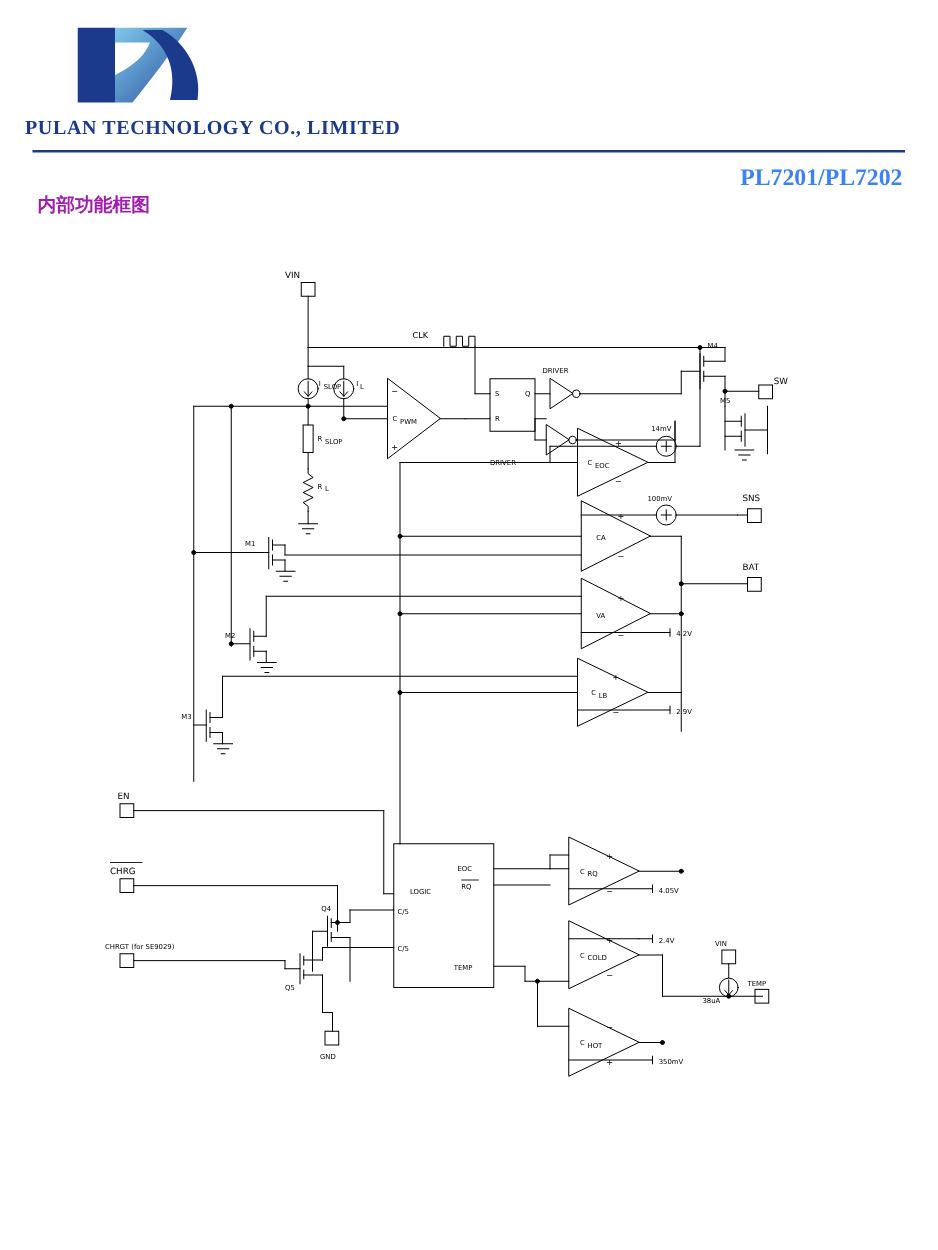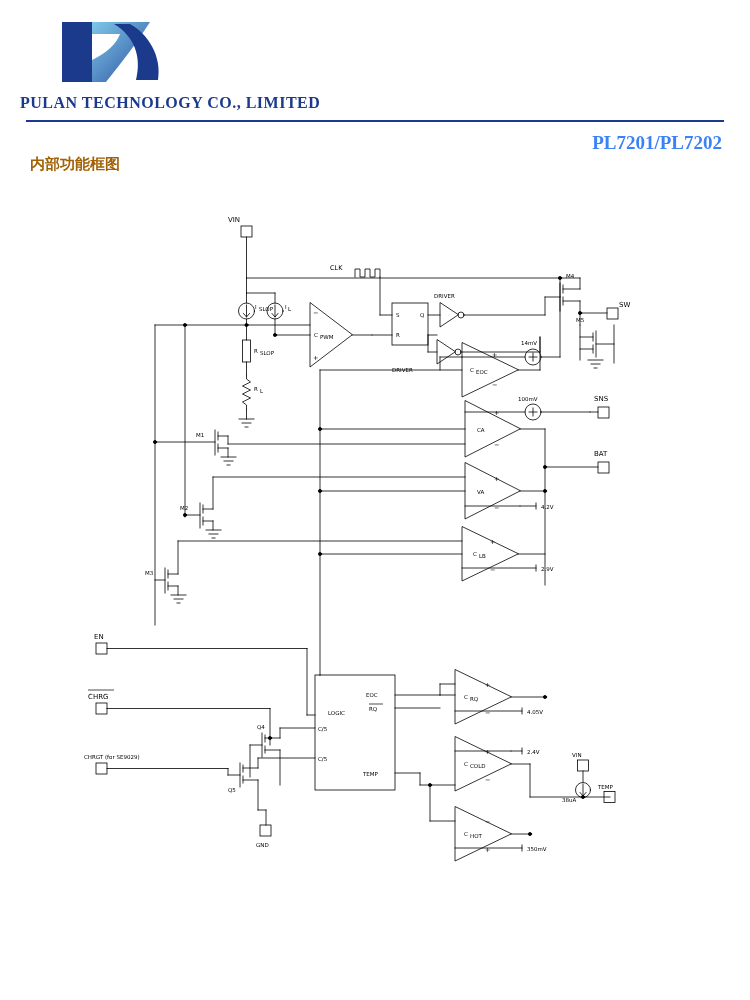--- a/index.html
+++ b/index.html
@@ -55,21 +55,21 @@
     background: #1b3a8c;
   }
 
   
   #section-title {
     position: absolute;
     left: 30px; top: 155px;
     font-family: Liberation Sans, sans-serif;
     font-size: 15px;
     font-weight: bold;
-    color: #a16207;
+    color: #a21caf;
   }
 
   
   #diagram {
     position: absolute;
     left: 0; top: 185px;
     width: 645px; height: 760px;
   }
   #diagram svg { display: block; }
 

